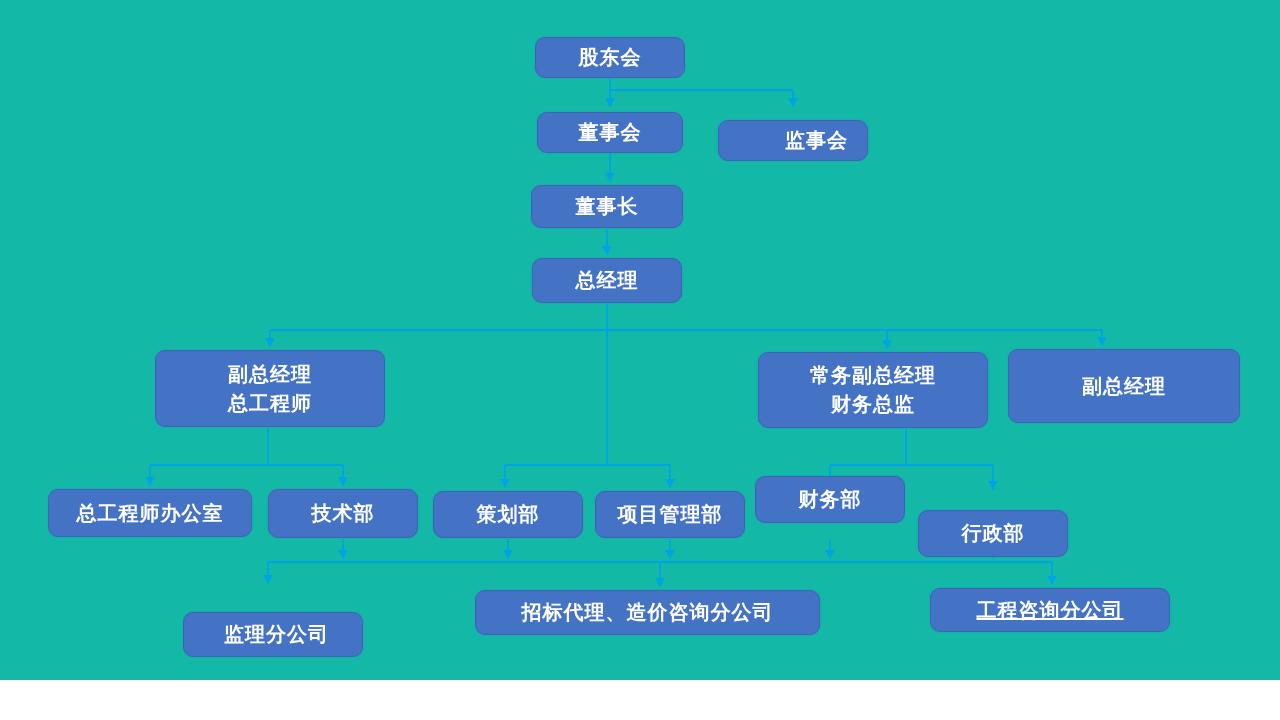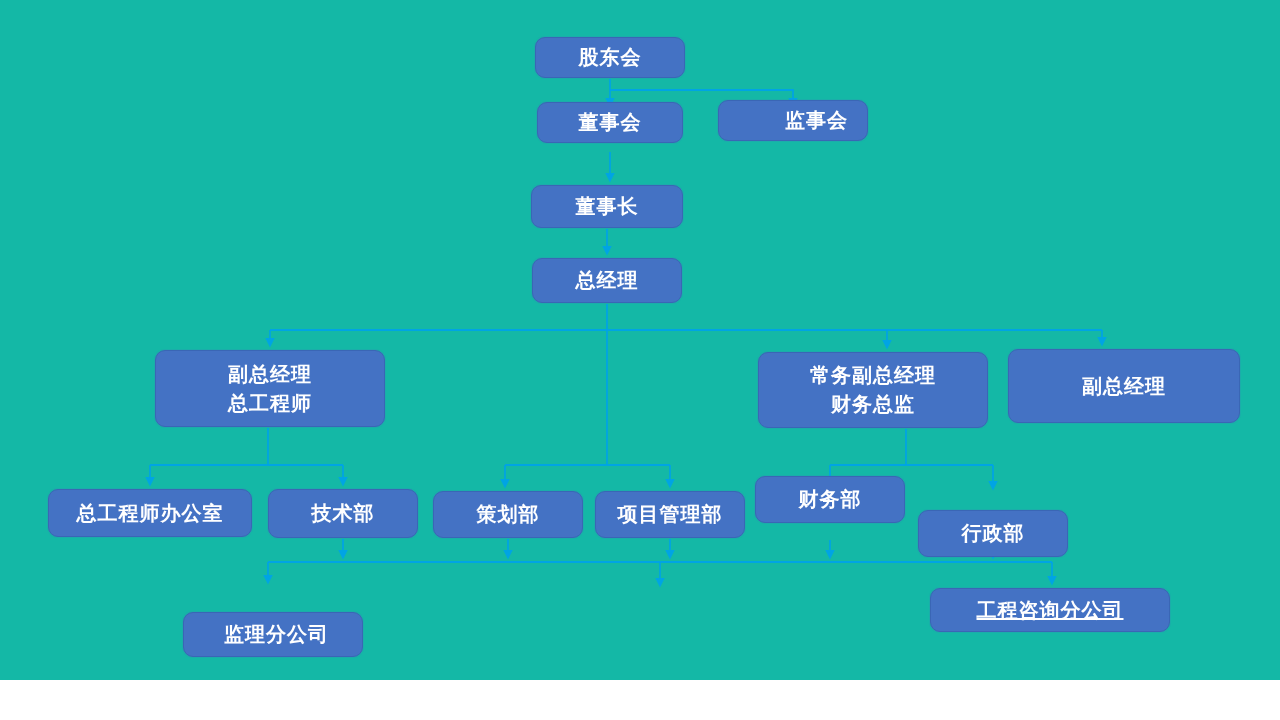--- a/index.html
+++ b/index.html
@@ -20,22 +20,22 @@
     display:flex;
     align-items:center;
     justify-content:center;
     text-align:center;
     white-space:pre-line;
     box-sizing:border-box;
     box-shadow:0 0 0 1px rgba(68,114,196,0.15);
   }
   
   .n-shareholders{left:535px;top:37px;width:150px;height:41px;}
-  .n-board{left:537px;top:102px;width:146px;height:41px;}
-  .n-supervisory{left:718px;top:100px;width:150px;height:41px;padding-left:47px;}
+  .n-board{left:537px;top:112px;width:146px;height:41px;}
+  .n-supervisory{left:718px;top:120px;width:150px;height:41px;padding-left:47px;}
   .n-chairman{left:531px;top:185px;width:152px;height:43px;}
   .n-gm{left:532px;top:258px;width:150px;height:45px;}
   .n-dgm_ce{left:155px;top:350px;width:230px;height:77px;}
   .n-edgm_cfo{left:758px;top:352px;width:230px;height:76px;}
   .n-dgm2{left:1008px;top:349px;width:232px;height:74px;}
   .n-ce_office{left:48px;top:489px;width:204px;height:48px;}
   .n-tech{left:268px;top:489px;width:150px;height:49px;}
   .n-planning{left:433px;top:491px;width:150px;height:47px;}
   .n-pm{left:595px;top:491px;width:150px;height:47px;}
   .n-finance{left:755px;top:476px;width:150px;height:47px;}
@@ -103,15 +103,16 @@
   <div class="node n-edgm_cfo">常务副总经理
 财务总监</div>
   <div class="node n-dgm2">副总经理</div>
   <div class="node n-ce_office">总工程师办公室</div>
   <div class="node n-tech">技术部</div>
   <div class="node n-planning">策划部</div>
   <div class="node n-pm">项目管理部</div>
   <div class="node n-finance">财务部</div>
   <div class="node n-admin">行政部</div>
   <div class="node n-supervision_branch">监理分公司</div>
+  <div class="node n-bidding_branch">招标代理、造价咨询分公司</div>
   <div class="node n-consulting_branch">工程咨询分公司</div>
 
 </div>
 
 </body></html>

